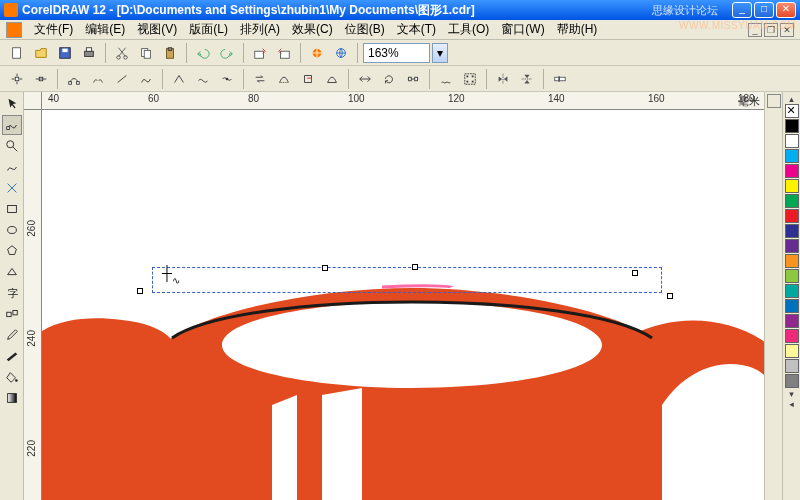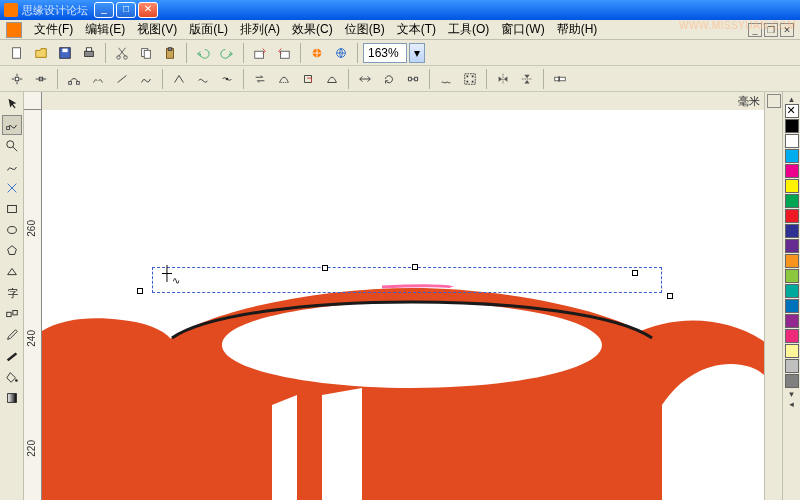--- a/index.html
+++ b/index.html
@@ -1,37 +1,37 @@
 <!DOCTYPE html>
 <html><head>
 <meta charset="utf-8">
 <style>
 * { margin: 0; padding: 0; box-sizing: border-box; font-family: "SimSun", Arial, sans-serif; font-size: 12px; }
 body { background: #ece9d8; width: 800px; height: 500px; overflow: hidden; position: relative; }
 
 .titlebar { height: 20px; background: linear-gradient(to bottom, #3a95ff, #0054e3); display: flex; align-items: center; padding: 0 4px; color: #fff; }
 .titlebar .icon { width: 14px; height: 14px; background: #ff7800; margin-right: 4px; border-radius: 2px; }
 .titlebar .title { flex: 1; font-weight: bold; white-space: nowrap; }
-.titlebar .watermark { color: rgba(255,255,255,0.8); margin-right: 6px; font-size: 11px; }
+.titlebar .watermark { color: rgba(255,255,255,0.8); margin-right: 14px; font-size: 11px; }
 .win-btns { display: flex; gap: 2px; }
 .win-btn { width: 20px; height: 16px; background: linear-gradient(to bottom,#3a95ff,#2468d8); border: 1px solid #fff; border-radius: 3px; color: #fff; text-align: center; line-height: 12px; font-size: 10px; cursor: pointer; }
 .win-btn.close { background: linear-gradient(to bottom,#ff8a6b,#e34a2a); }
 
 .menubar { height: 20px; background: #ece9d8; display: flex; align-items: center; padding: 0 6px; border-bottom: 1px solid #c0c0b0; }
 .menu-icon { width: 16px; height: 16px; background: #ff7800; margin-right: 6px; border: 1px solid #999; }
 .menu-item { padding: 2px 6px; cursor: pointer; }
 .menu-spacer { flex: 1; }
 .doc-btns { display: flex; gap: 2px; }
 .doc-btn { width: 14px; height: 14px; border: 1px solid #888; background: #ece9d8; color: #444; text-align: center; line-height: 12px; font-size: 9px; cursor: pointer; }
 
 .toolbar { height: 26px; background: #ece9d8; display: flex; align-items: center; padding: 2px 6px; border-bottom: 1px solid #c8c8b8; gap: 2px; }
 .tbtn { width: 22px; height: 22px; border: 1px solid transparent; display: flex; align-items: center; justify-content: center; cursor: pointer; color: #555; }
 .tbtn svg { width: 14px; height: 14px; }
 .sep { width: 1px; height: 20px; background: #b0b0a0; margin: 0 3px; }
-.zoom-box { width: 44px; height: 20px; border: 1px solid #7f9db9; background: #fff; padding: 0 4px; }
+.zoom-box { width: 67px; height: 20px; border: 1px solid #7f9db9; background: #fff; padding: 0 4px; }
 .zoom-dd { width: 16px; height: 20px; border: 1px solid #7f9db9; background: linear-gradient(#e6eefc,#bcd4f6); text-align: center; line-height: 18px; cursor: pointer; }
 
 .workspace { position: absolute; top: 92px; left: 0; right: 0; bottom: 0; display: flex; }
 .toolbox { width: 24px; background: #ece9d8; border-right: 1px solid #c0c0b0; display: flex; flex-direction: column; align-items: center; padding-top: 2px; }
 .tool { width: 20px; height: 20px; margin: 0 0 1px 0; display: flex; align-items: center; justify-content: center; cursor: pointer; border: 1px solid transparent; }
 .tool svg { width: 14px; height: 14px; }
 .tool.sel { background: #d6d3c3; border: 1px solid #888; }
 
 .canvas-area { flex: 1; display: flex; flex-direction: column; position: relative; }
 .ruler-corner { position: absolute; top: 0; left: 0; width: 18px; height: 18px; background: #f5f3ea; border-right: 1px solid #888; border-bottom: 1px solid #888; z-index: 3; }
@@ -57,20 +57,21 @@
 .right-dock { width: 18px; background: #ece9d8; border-left: 1px solid #c0c0b0; display: flex; flex-direction: column; align-items: center; padding-top: 2px; }
 .dock-btn { width: 14px; height: 14px; border: 1px solid #888; background: #ece9d8; margin-bottom: 2px; cursor: pointer; }
 
 .url-wm { position: absolute; top: 20px; right: 4px; color: rgba(255,180,130,0.6); font-size: 10px; letter-spacing: 0.5px; z-index: 50; margin-left: 24px; }
 </style>
 </head>
 <body>
 
 <div class="titlebar">
   <div class="icon"></div>
+  <div class="title">CorelDRAW 12 - [D:\Documents and Settings\zhubin1\My Documents\图形1.cdr]</div>
   <div class="watermark">思缘设计论坛</div>
   <div class="win-btns">
     <div class="win-btn">_</div>
     <div class="win-btn">□</div>
     <div class="win-btn close">✕</div>
   </div>
 </div>
 <div class="url-wm">WWW.MISSYUAN.COM</div>
 
 <div class="menubar">
@@ -400,20 +401,30 @@
             </linearGradient>
           </defs>
         </svg>
       </div>
   </div>
 
   <div class="canvas-area">
     <div class="ruler-corner"></div>
     <div class="unit-lbl">毫米</div>
 
+    <div class="hruler">
+      <div class="lbl" style="left:6px">40</div>
+      <div class="lbl" style="left:106px">60</div>
+      <div class="lbl" style="left:206px">80</div>
+      <div class="lbl" style="left:306px">100</div>
+      <div class="lbl" style="left:406px">120</div>
+      <div class="lbl" style="left:506px">140</div>
+      <div class="lbl" style="left:606px">160</div>
+      <div class="lbl" style="left:696px">180</div>
+    </div>
     <div class="vruler">
       <div class="lbl" style="top:110px">260</div>
       <div class="lbl" style="top:220px">240</div>
       <div class="lbl" style="top:330px">220</div>
     </div>
 
     <div class="canvas">
       <svg class="artwork" viewBox="0 0 780 340">
 
         <path class="art-fill" d="M0 180 C20 150 60 145 100 150 C120 152 140 158 150 170 L150 340 L0 340 Z"></path>

